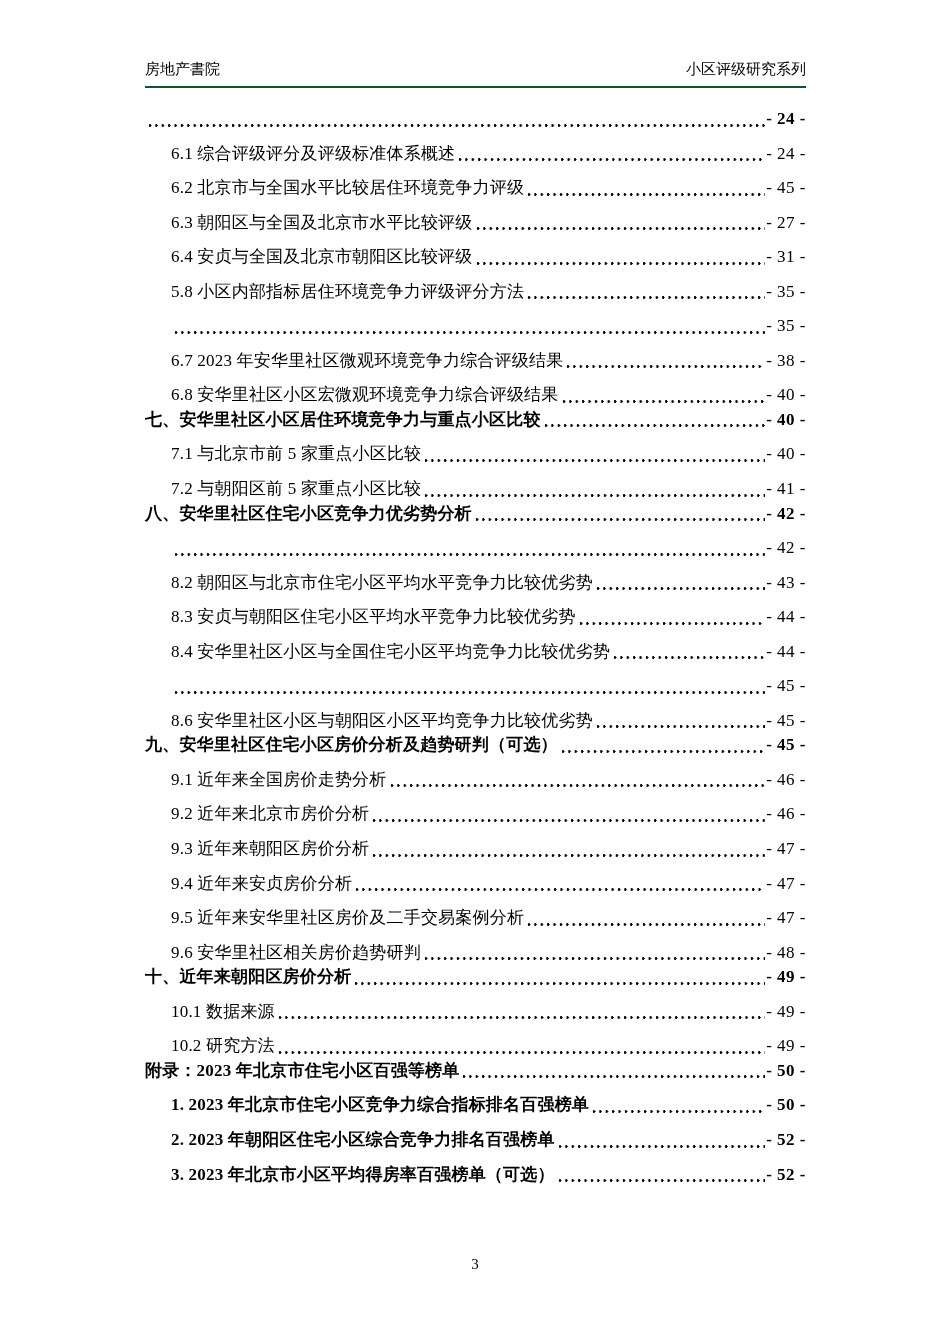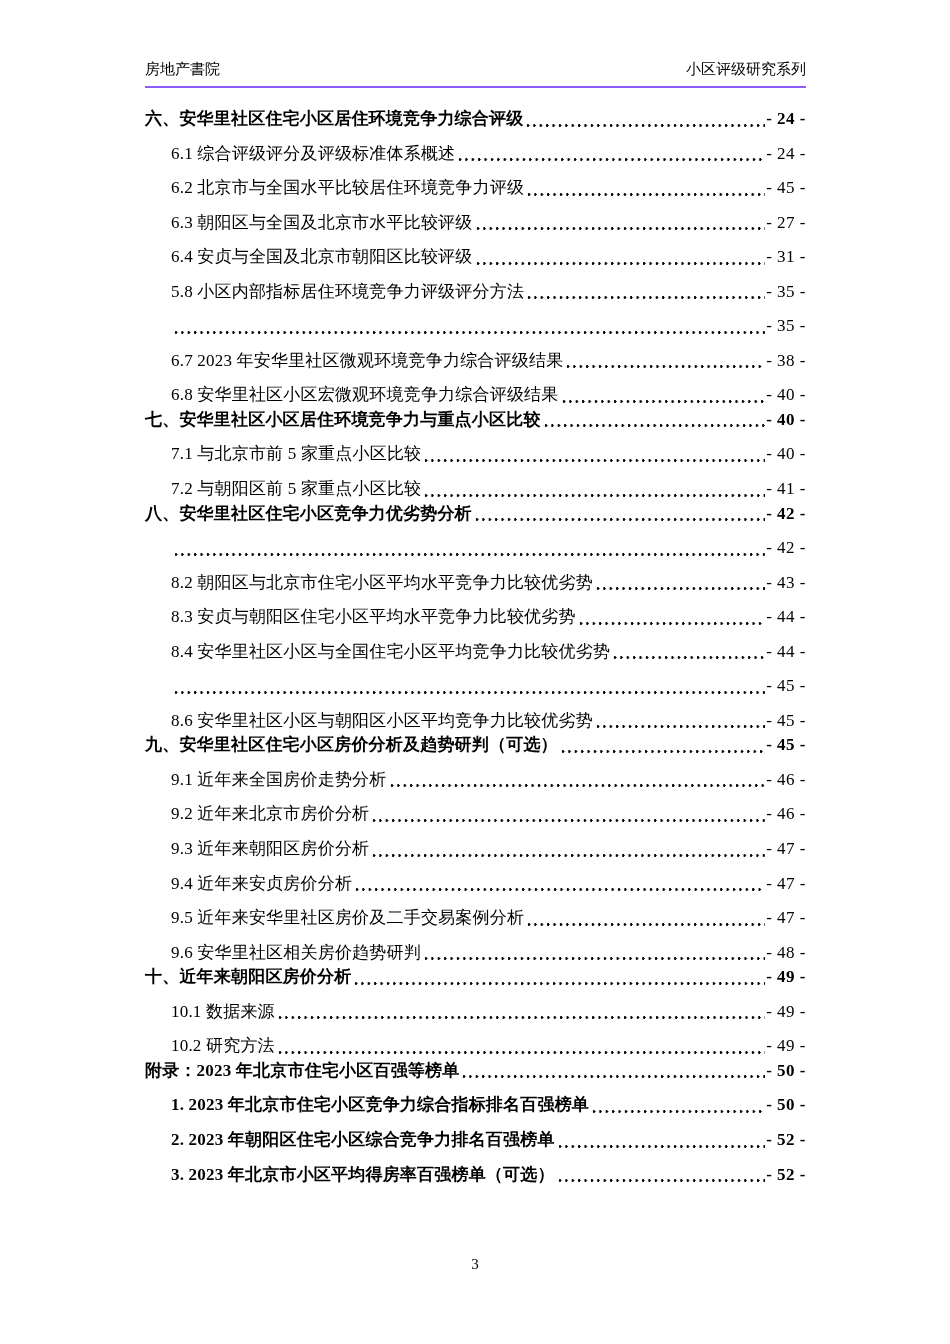--- a/index.html
+++ b/index.html
@@ -20,21 +20,21 @@
   .page-header {
     position: absolute;
     left: 145px; top: 59px;
     width: 661px;
     display: flex;
     justify-content: space-between;
     align-items: flex-end;
     font-size: 15px;
     line-height: 20px;
     padding-bottom: 7px;
-    border-bottom: 2px solid #8b5cf6;
+    border-bottom: 2px solid #14532d;
   }
   
   .toc {
     position: absolute;
     left: 145px; top: 107px;
     width: 661px;
   }
   .toc-row {
     display: flex;
     align-items: baseline;
@@ -69,21 +69,20 @@
 
 <div class="page">
 
   <div class="page-header">
     <span>房地产書院</span>
     <span>小区评级研究系列</span>
   </div>
 
   <div class="toc">
       <div class="toc-row l1 bold">
-    <span class="toc-title">六、安华里社区住宅小区居住环境竞争力综合评级</span>
     <span class="dot-leader"></span>
     <span class="toc-page">- 24 -</span>
   </div>
       <div class="toc-row l2">
     <span class="toc-title">6.1 综合评级评分及评级标准体系概述</span>
     <span class="dot-leader"></span>
     <span class="toc-page">- 24 -</span>
   </div>
       <div class="toc-row l2">
     <span class="toc-title">6.2 北京市与全国水平比较居住环境竞争力评级</span>

